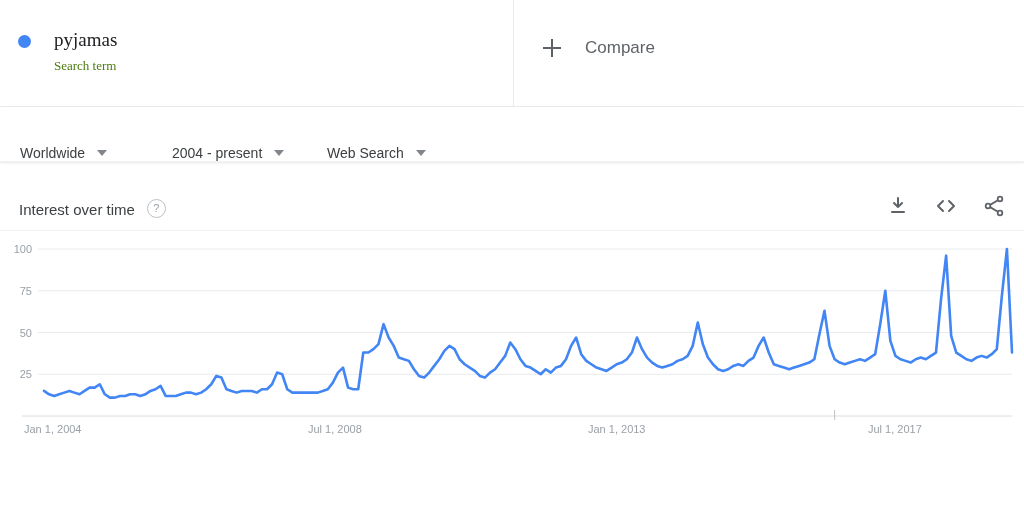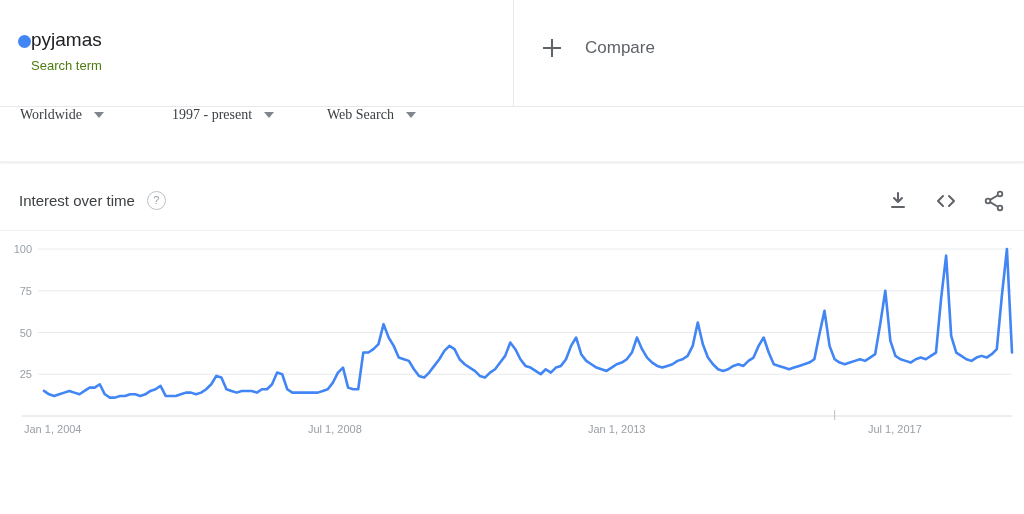--- a/index.html
+++ b/index.html
@@ -33,20 +33,22 @@
   }
   .term-dot {
     width: 13px;
     height: 13px;
     border-radius: 50%;
     background: #4285f4;
     margin-top: 7px;
     flex: 0 0 auto;
   }
   .term-text {
+    margin-left: 23px;
+    font-family: Liberation Serif, serif;
   }
   .term-title {
     font-size: 19px;
     line-height: 24px;
     color: #202124;
     font-weight: 400;
   }
   .term-sub {
     font-size: 13px;
     line-height: 18px;
@@ -85,29 +87,28 @@
   .compare-label {
     margin-left: 24px;
     font-size: 17px;
     color: #5f6368;
   }
 
   
   .filterbar {
     height: 55px;
     display: flex;
-    align-items: flex-start;
+    align-items: flex-end;
     padding-left: 20px;
     box-shadow: 0 1px 2px rgba(60,64,67,.12);
     border-bottom: 1px solid #f1f3f4;
     box-sizing: border-box;
     background: #fff;
     position: relative;
     z-index: 2;
-    font-family: Liberation Serif, serif;
   }
   .filter {
     display: flex;
     align-items: center;
     cursor: pointer;
     color: #3c4043;
     font-size: 14px;
   }
   .filter + .filter { margin-left: 0; }
   .f1 { width: 152px; }
@@ -123,21 +124,21 @@
 
   
   .card {
     margin-top: 21px;
     background: #fff;
     position: relative;
   }
   .card-head {
     height: 48px;
     display: flex;
-    align-items: center;
+    align-items: flex-end;
     padding: 0 18px 12px 19px;
     border-bottom: 1px solid #f1f3f4;
     box-sizing: border-box;
   }
   .card-title {
     font-size: 15px;
     color: #3c4043;
   }
   .help-icon {
     width: 17px;
@@ -194,21 +195,21 @@
     </div>
   </div>
 </div>
 
 <div class="filterbar">
   <div class="filter f1">
     <span>Worldwide</span>
     <span class="caret"></span>
   </div>
   <div class="filter f2">
-    <span>1997 - present</span>
+    <span>2004 - present</span>
     <span class="caret"></span>
   </div>
   <div class="filter f4">
     <span>Web Search</span>
     <span class="caret"></span>
   </div>
 </div>
 
 <div class="card">
   <div class="card-head">

